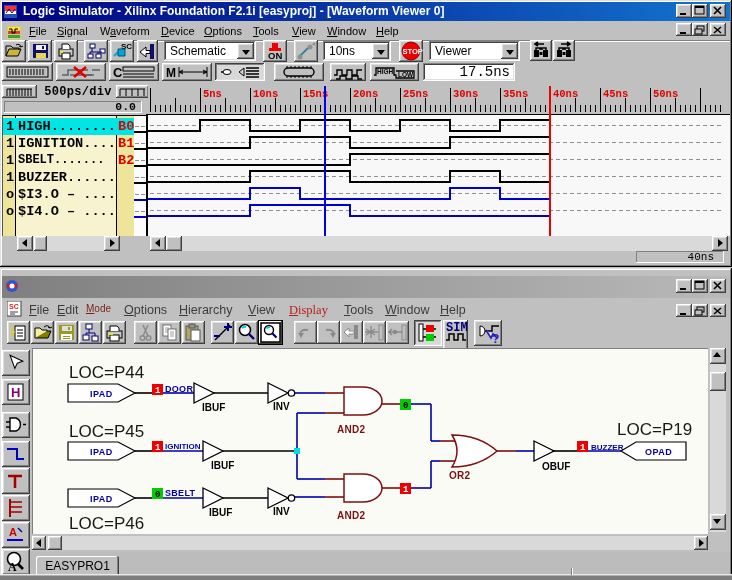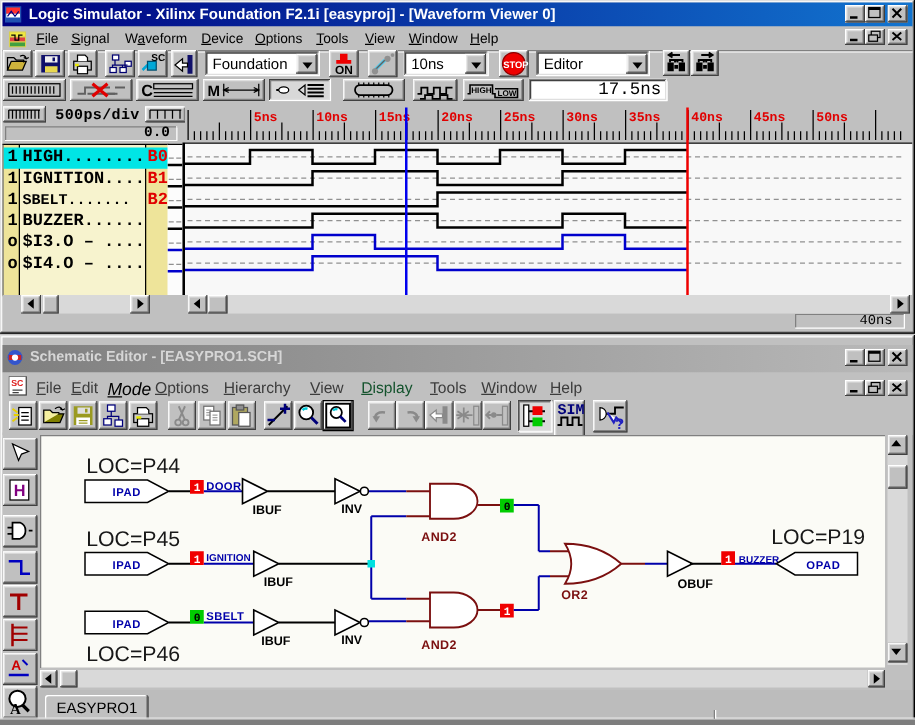--- a/index.html
+++ b/index.html
@@ -100,21 +100,21 @@
       <div class="abs btn" style="left:110px;top:40px;width:24px;height:22px;"><svg width="24" height="22">
           <text x="11" y="9" font-size="8" font-weight="bold" fill="#000">SC</text>
           <path d="M4 16 l4 -4" stroke="#00a8d8" stroke-width="2"></path>
           <path d="M8 9 h7 v7 h-7 z" fill="#00a8d8" stroke="#005070"></path>
         </svg></div>
       <div class="abs btn" style="left:137px;top:40px;width:21px;height:22px;"><svg width="21" height="22">
           <rect x="13" y="4" width="4" height="15" fill="#10106a"></rect>
           <path d="M3 12 l6 -5 v3.5 h4 v3 h-4 v3.5 z" fill="#fff" stroke="#000"></path>
         </svg></div>
       <div class="abs field" style="left:164px;top:41px;width:92px;height:20px;">
-        <div class="abs" style="left:6px;top:3px;font-size:12px;">Foundation</div>
+        <div class="abs" style="left:6px;top:3px;font-size:12px;">Schematic</div>
         <div class="abs btn" style="right:2px;top:2px;width:17px;height:16px;"><svg width="17" height="16">
             <path d="M5 7 h8 l-4 5 z" fill="#000"></path>
           </svg></div>
       </div>
       <div class="abs btn" style="left:263px;top:40px;width:24px;height:22px;"><svg width="24" height="22">
           <rect x="9" y="3" width="6" height="5" fill="#ee0000"></rect>
           <rect x="6" y="8" width="12" height="3" fill="#ee0000"></rect>
           <text x="5" y="19" font-size="9.5" font-weight="bold" fill="#000">ON</text>
         </svg></div>
       <div class="abs btn" style="left:294px;top:40px;width:24px;height:22px;"><svg width="24" height="22">
@@ -128,21 +128,21 @@
         <div class="abs" style="left:6px;top:3px;font-size:12px;">10ns</div>
         <div class="abs btn" style="right:2px;top:2px;width:17px;height:16px;"><svg width="17" height="16">
             <path d="M5 7 h8 l-4 5 z" fill="#000"></path>
           </svg></div>
       </div>
       <div class="abs btn" style="left:399px;top:40px;width:24px;height:22px;"><svg width="24" height="22">
           <circle cx="12" cy="11" r="9" fill="#ee0000" stroke="#900000"></circle>
           <text x="3.5" y="14" font-size="7.5" font-weight="bold" fill="#fff">STOP</text>
         </svg></div>
       <div class="abs field" style="left:429px;top:41px;width:91px;height:20px;">
-        <div class="abs" style="left:6px;top:3px;font-size:12px;">Editor</div>
+        <div class="abs" style="left:6px;top:3px;font-size:12px;">Viewer</div>
         <div class="abs btn" style="right:2px;top:2px;width:17px;height:16px;"><svg width="17" height="16">
             <path d="M5 7 h8 l-4 5 z" fill="#000"></path>
           </svg></div>
       </div>
       <div class="abs btn" style="left:530px;top:40px;width:22px;height:21px;"><svg width="22" height="21">
           <path d="M14 4 H5 m3 -2 l-3 2 3 2" fill="none" stroke="#000" stroke-width="1.6"></path>
           <path d="M6 10 v-2 h10 v2 M10 10 v-1.5 h2 V10" stroke="#000" fill="none" stroke-width="1.5"></path>
           <rect x="4" y="10" width="5" height="7" fill="#000"></rect>
           <rect x="13" y="10" width="5" height="7" fill="#000"></rect>
           <rect x="9.5" y="12" width="3" height="3" fill="#000"></rect>
@@ -189,21 +189,21 @@
         </svg></div>
       <div class="abs btn" style="left:330px;top:63px;width:36px;height:18px;"><svg width="36" height="18">
           <path d="M4 12 h3 v-5 h5 v5 h5 v-5 h5 v5 h5 v-5 h5" fill="none" stroke="#000" stroke-width="1.4"></path>
           <path d="M6 15 h4 v-3 h6 v3 h6 v-3 h6 v3 h4" fill="none" stroke="#000" stroke-width="1.4" transform="translate(0,1)"></path>
         </svg></div>
       <div class="abs btn" style="left:370px;top:63px;width:49px;height:18px;"><svg width="49" height="18">
           <path d="M4 12 h2 v-7 h18 v7 h2 v3 h18 v-7 h-18" fill="none" stroke="#000" stroke-width="1.3"></path>
           <text x="7" y="11" font-size="6.5" font-weight="bold" font-family="Liberation Sans">HIGH</text>
           <text x="28" y="14" font-size="6.5" font-weight="bold" font-family="Liberation Sans">LOW</text>
         </svg></div>
-      <div class="abs field mono" style="left:423px;top:63px;width:111px;height:18px;font-size:14px;text-align:right;line-height:19px;"><span style="padding-right:5px;">17.5ns</span></div>
+      <div class="abs field mono" style="left:423px;top:63px;width:92px;height:18px;font-size:14px;text-align:right;line-height:19px;"><span style="padding-right:5px;">17.5ns</span></div>
     </div>
 
   <div class="abs" style="left:2px;top:84px;width:728px;height:31px;background:#c0c0c0;"></div>
   <div class="abs btn" style="left:2px;top:85px;width:35px;height:13px;"><svg width="35" height="13">
         <path d="M5 3 h25 M5 3 v7 M8 3 v7 M11 3 v7 M14 3 v7 M17 3 v7 M20 3 v7 M23 3 v7 M26 3 v7 M29 3 v7" stroke="#000"></path>
       </svg></div>
   <div class="abs mono" style="left:40px;top:85px;width:76px;height:13px;font-size:12px;font-weight:bold;text-align:center;line-height:14px;letter-spacing:0.3px;">500ps/div</div>
   <div class="abs btn" style="left:116px;top:85px;width:33px;height:13px;"><svg width="33" height="13">
         <path d="M4 3 h25 M4 3 v7 M10 3 v7 M16 3 v7 M22 3 v7 M28 3 v7" stroke="#000"></path>
       </svg></div>
@@ -307,21 +307,20 @@
 <div class="abs raised" style="left:0;top:268px;width:732px;height:312px;">
 
   <div class="abs" style="left:2px;top:8px;width:728px;height:22px;background:linear-gradient(90deg,#7f7f7f,#b9b9b9);"></div>
   <div class="abs" style="left:5px;top:11px;width:15px;height:15px;">
     <svg width="15" height="15">
         <circle cx="7" cy="7" r="6" fill="#3355cc"></circle>
         <rect x="2" y="5" width="10" height="4" fill="#cc2222"></rect>
         <circle cx="7" cy="7" r="2.5" fill="#ffffff"></circle>
       </svg>
   </div>
-  <div class="abs" style="left:24px;top:12px;color:#d6d6d6;font-size:11.5px;font-weight:bold;white-space:nowrap;">Schematic Editor - [EASYPRO1.SCH]</div>
   <div class="abs wbtn" style="left:676px;top:11px;"><svg width="16" height="14">
         <rect x="4" y="9" width="6" height="2" fill="#000"></rect>
       </svg></div>
   <div class="abs wbtn" style="left:692px;top:11px;"><svg width="16" height="14">
         <rect x="3" y="2" width="9" height="8" fill="none" stroke="#000" stroke-width="1"></rect>
         <rect x="3" y="2" width="9" height="2" fill="#000"></rect>
       </svg></div>
   <div class="abs wbtn" style="left:710px;top:11px;"><svg width="16" height="14">
         <path d="M4 3 l7 7 M11 3 l-7 7" stroke="#000" stroke-width="1.6"></path>
       </svg></div>
@@ -329,25 +328,25 @@
   <div class="abs" style="left:2px;top:30px;width:728px;height:22px;background:#c0c0c0;"></div>
   <div class="abs" style="left:7px;top:33px;width:15px;height:16px;">
     <svg width="15" height="16">
         <rect x="0" y="0" width="14" height="15" fill="#fff" stroke="#404040"></rect>
         <text x="2" y="8" font-size="7" font-weight="bold" fill="#dd2222">SC</text>
         <path d="M3 11 h8 M3 13 h5" stroke="#404040"></path>
       </svg>
   </div>
   <div class="abs" style="left:29px;top:35px;font-size:12.5px;color:#3c3c3c;"><u>F</u>ile</div>
     <div class="abs" style="left:57px;top:35px;font-size:12.5px;color:#3c3c3c;"><u>E</u>dit</div>
-    <div class="abs" style="left:86px;top:35px;font-size:14px;color:#000000;font-style:italic;"><u>M</u>ode</div>
+    <div class="abs" style="left:86px;top:35px;font-size:10px;color:#7f1d1d;"><u>M</u>ode</div>
     <div class="abs" style="left:124px;top:35px;font-size:12.5px;color:#3c3c3c;"><u>O</u>ptions</div>
     <div class="abs" style="left:179px;top:35px;font-size:12.5px;color:#3c3c3c;"><u>H</u>ierarchy</div>
     <div class="abs" style="left:248px;top:35px;font-size:12.5px;color:#3c3c3c;"><u>V</u>iew</div>
-    <div class="abs" style="left:289px;top:35px;font-size:12.5px;color:#14532d;"><u>D</u>isplay</div>
+    <div class="abs" style="left:289px;top:35px;font-size:12.5px;color:#b91c1c;font-family:Liberation Serif, serif;"><u>D</u>isplay</div>
     <div class="abs" style="left:344px;top:35px;font-size:12.5px;color:#3c3c3c;"><u>T</u>ools</div>
     <div class="abs" style="left:385px;top:35px;font-size:12.5px;color:#3c3c3c;"><u>W</u>indow</div>
     <div class="abs" style="left:440px;top:35px;font-size:12.5px;color:#3c3c3c;"><u>H</u>elp</div>
   <div class="abs wbtn" style="left:676px;top:36px;height:13px;"><svg width="16" height="13">
         <rect x="4" y="8" width="6" height="2" fill="#000"></rect>
       </svg></div>
   <div class="abs wbtn" style="left:692px;top:36px;height:13px;"><svg width="16" height="13">
         <rect x="5" y="2" width="7" height="5" fill="#c0c0c0" stroke="#000"></rect>
         <rect x="3" y="5" width="7" height="5" fill="#c0c0c0" stroke="#000"></rect>
       </svg></div>

